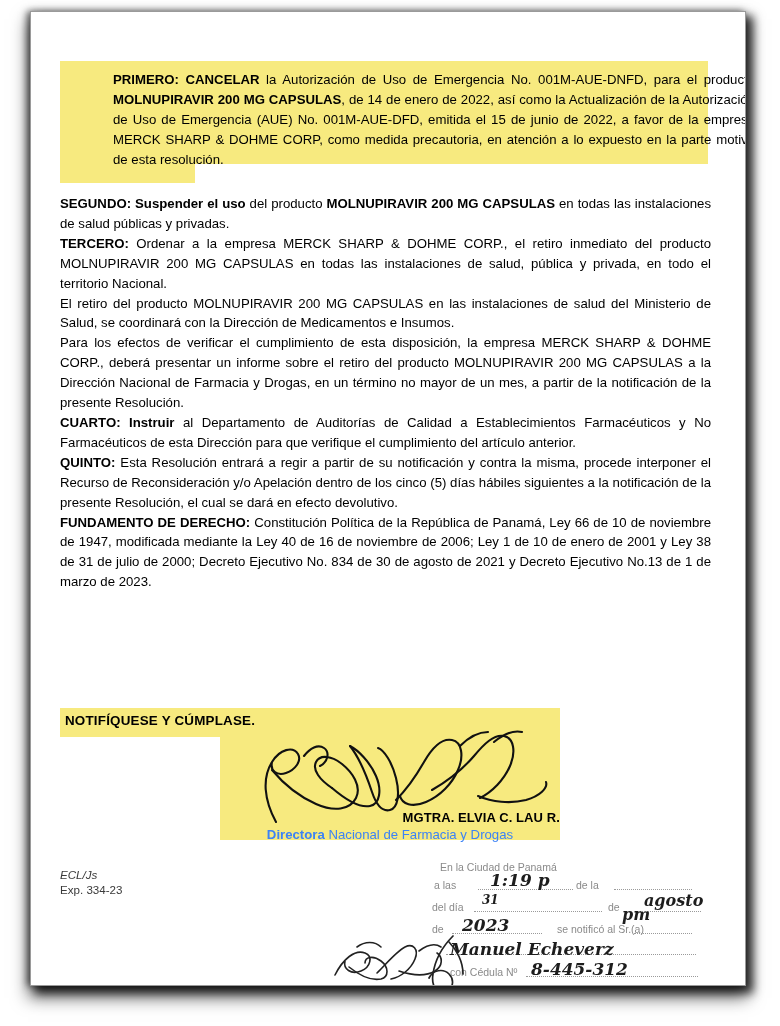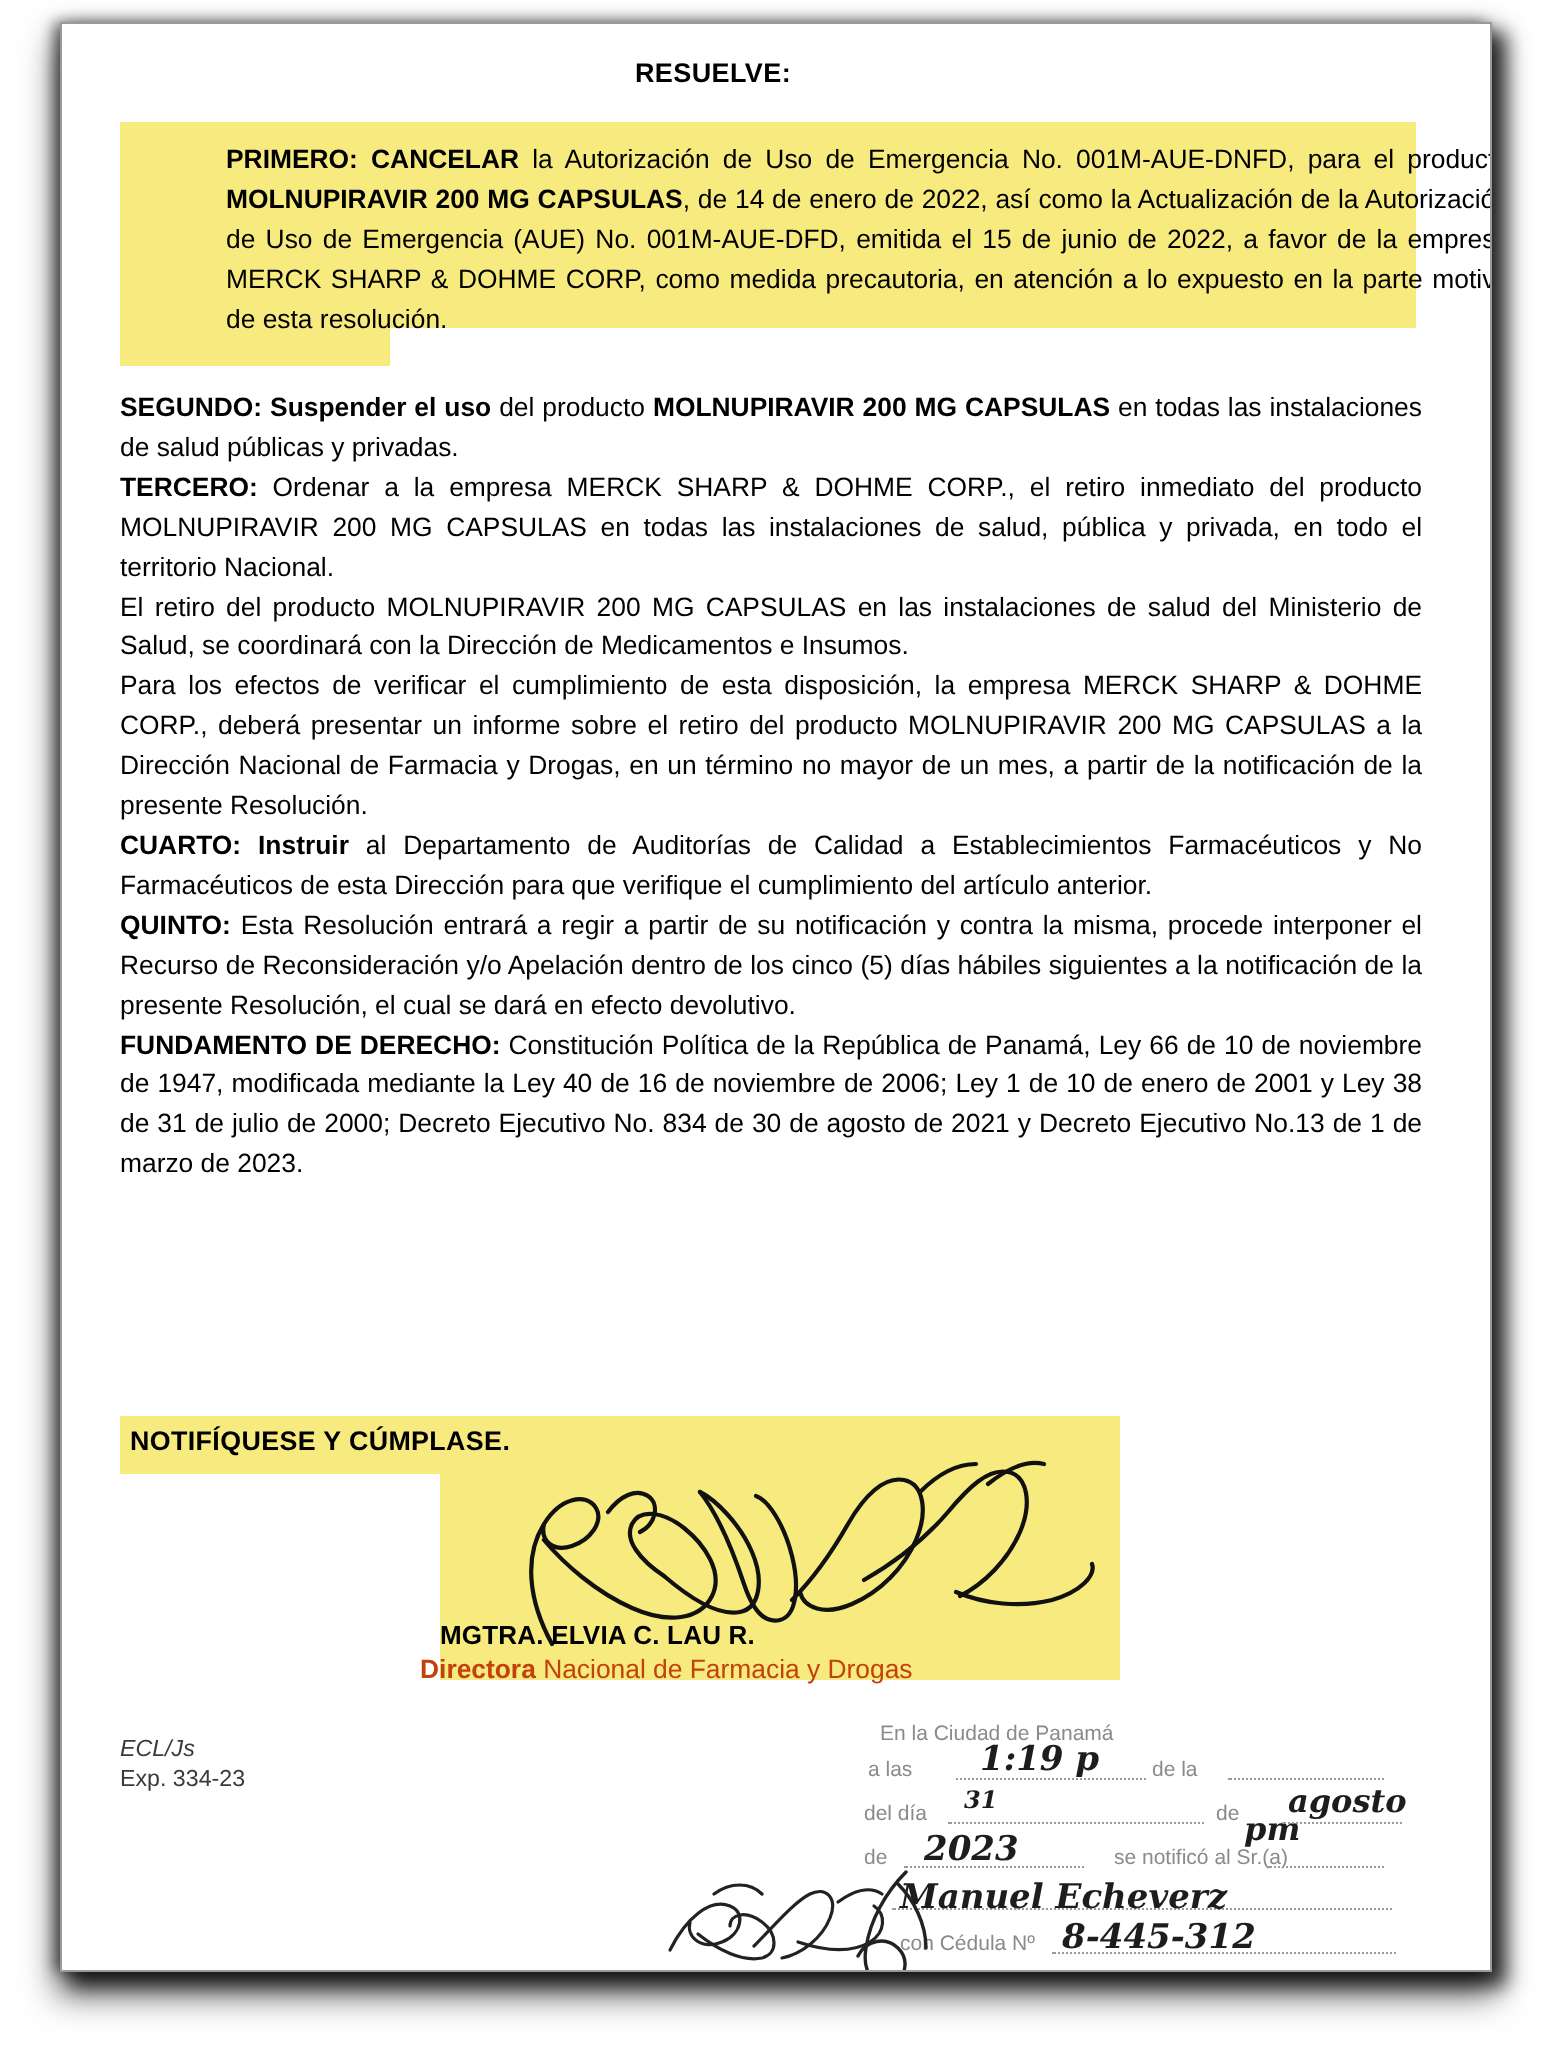--- a/index.html
+++ b/index.html
@@ -132,33 +132,33 @@
     left: 186px;
     top: 18px;
     width: 330px;
     height: 100px;
     pointer-events: none;
   }
   #sig-name {
     position: absolute;
     left: 160px; top: 102px;
     width: 340px;
-    text-align: left;
+    text-align: right;
     font-size: 13px;
     font-weight: bold;
     color: #000;
     letter-spacing: 0.1px;
   }
   #sig-title {
     position: absolute;
     left: 150px; top: 119px;
     width: 360px;
-    text-align: left;
+    text-align: center;
     font-size: 13.2px;
-    color: #c2410c;
+    color: #3b82f6;
   }
   #sig-title .t-strong { font-weight: bold; }
 
   
   #footer-ref {
     position: absolute;
     left: 29px;
     top: 855px;
     font-size: 11.6px;
     color: #3a3a3a;
@@ -239,23 +239,20 @@
   }
 </style>
 </head>
 <body>
 
 <div id="page-backdrop"></div>
 
 <div id="paper">
   <div id="paper-inner">
 
-    <div class="doc-body">
-      <div class="heading">RESUELVE:</div>
-    </div>
 
     <div class="doc-body">
       <div id="art-primero-wrap">
         <div id="art-primero-hl-main"></div>
         <div id="art-primero-hl-tail"></div>
         <div id="art-primero-text">
           <p class="para"><b>PRIMERO:</b> <b>CANCELAR</b><span> la Autorización de Uso de Emergencia No. 001M-AUE-DNFD, para el producto </span><b>MOLNUPIRAVIR 200 MG CAPSULAS</b><span>, de 14 de enero de 2022, así como la Actualización de la Autorización de Uso de Emergencia (AUE) No. 001M-AUE-DFD, emitida el 15 de junio de 2022, a favor de la empresa MERCK SHARP &amp; DOHME CORP, como medida precautoria, en atención a lo expuesto en la parte motiva de esta resolución.</span></p>
         </div>
       </div>
     </div>

